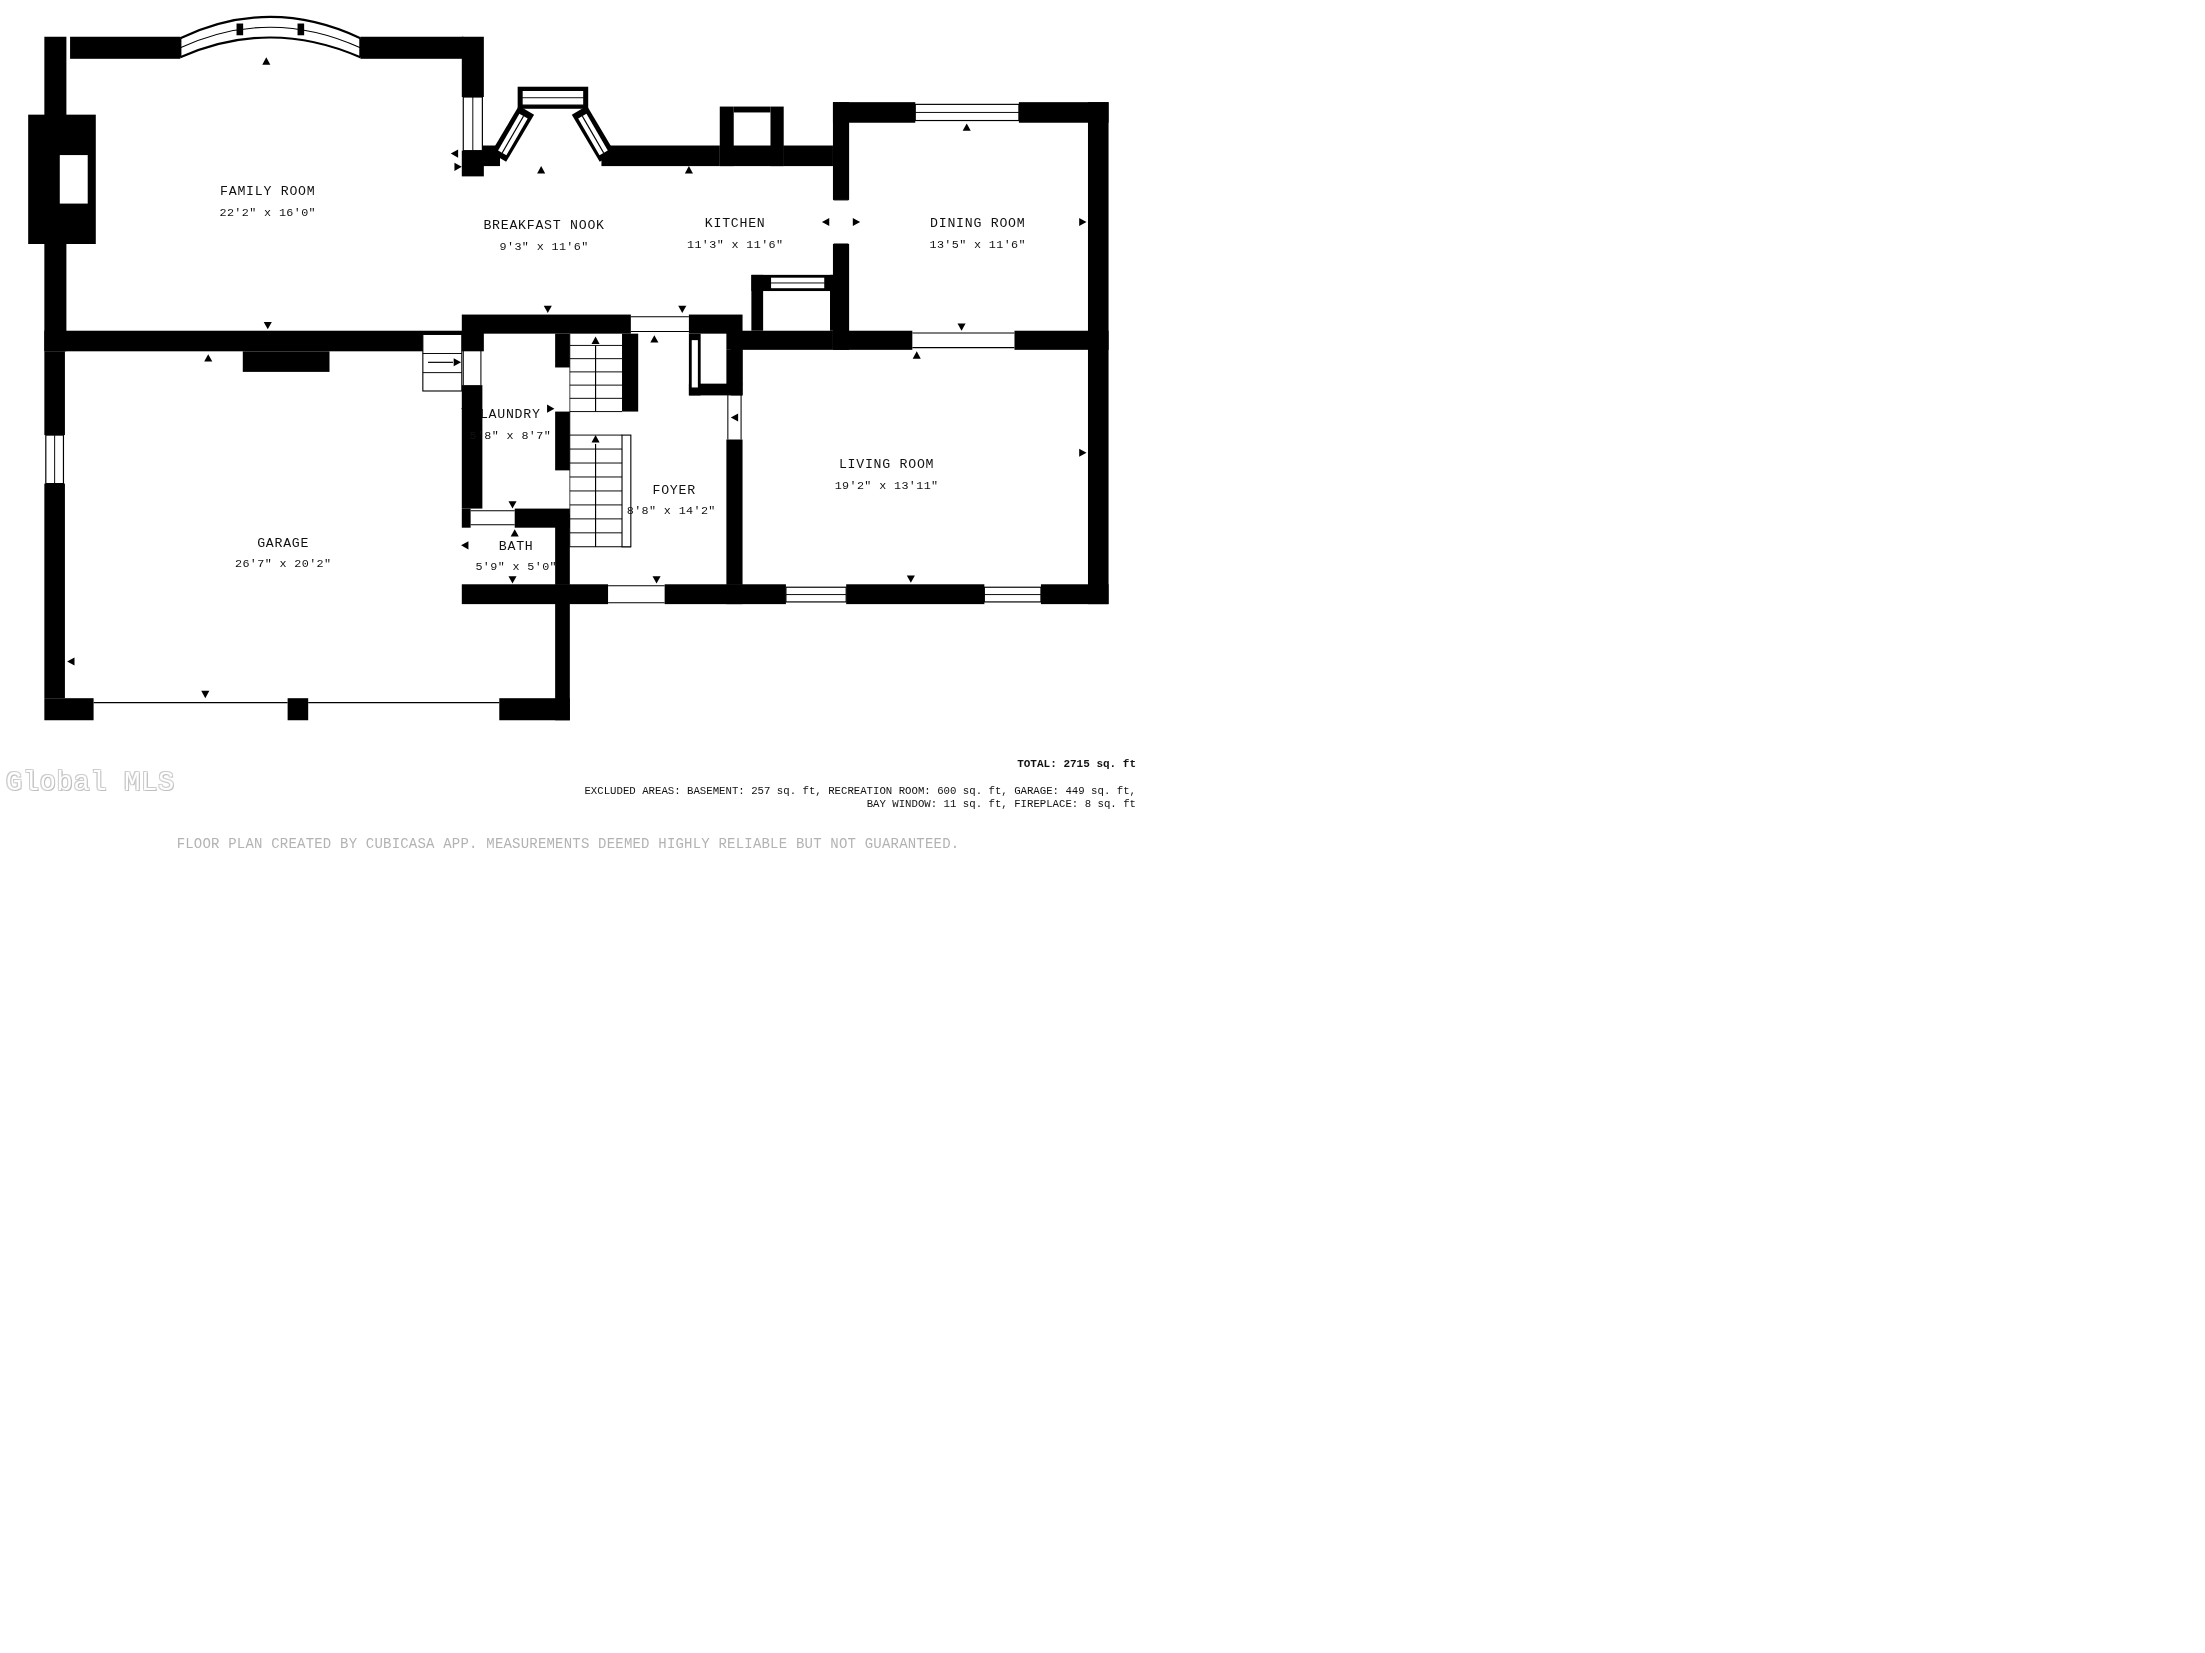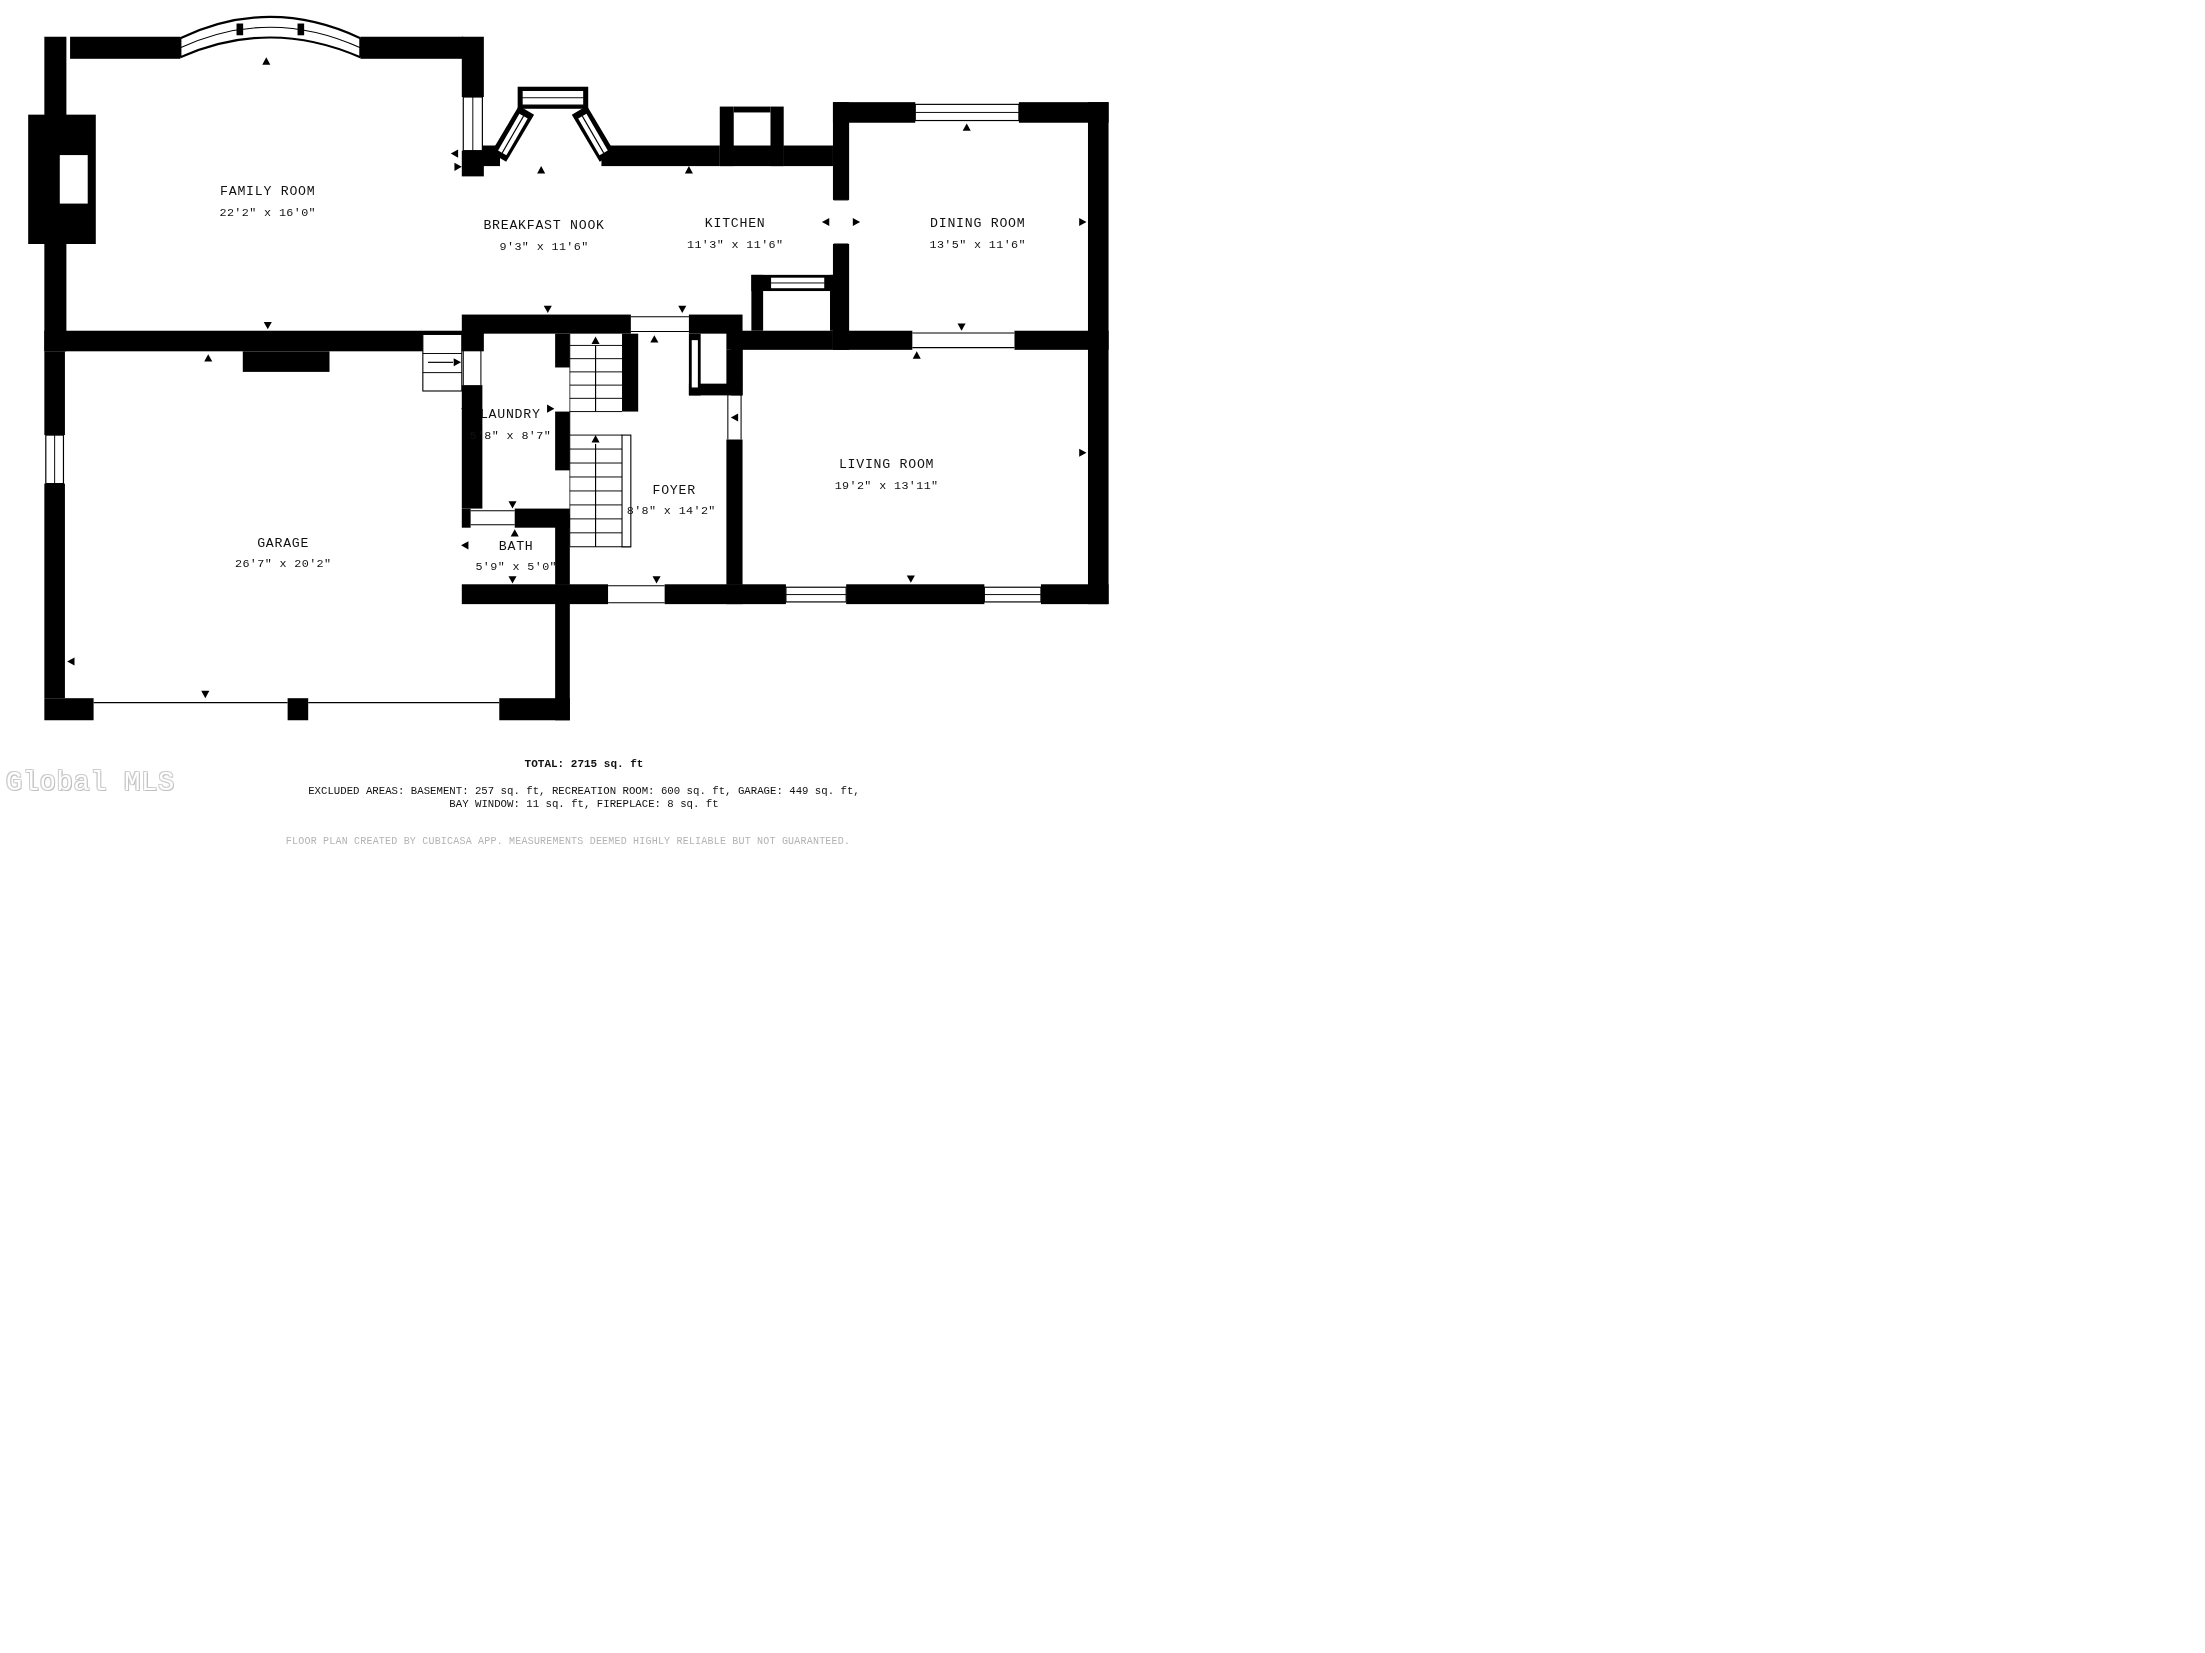--- a/index.html
+++ b/index.html
@@ -4,27 +4,27 @@
 <style>
   html,body{margin:0;padding:0;background:#ffffff;}
   #canvas{
     position:relative;width:1136px;height:852px;background:#ffffff;overflow:hidden;
     font-family:Liberation Mono, monospace;
   }
   svg{position:absolute;left:0;top:0;}
   .room-name{font-size:18px;fill:#111;letter-spacing:1px;}
   .room-dims{font-size:16px;fill:#111;letter-spacing:0.5px;}
   .footer{
-    position:absolute;left:0;width:100%;text-align:center;color:#111;
-    font-size:10.7px;line-height:13.2px;padding-left:16px;
+    position:absolute;left:0;width:100%;text-align:right;color:#111;
+    font-size:10.7px;line-height:13.2px;
   }
   .footer.total{font-weight:bold;font-size:11px;}
   .disclaimer{
     position:absolute;left:0;width:100%;text-align:center;
-    color:#b3b3b3;font-size:10px;letter-spacing:0.2px;
+    color:#b3b3b3;font-size:14px;letter-spacing:0.2px;
   }
   .watermark{
     position:absolute;left:5.9px;top:768px;
     font-size:27px;letter-spacing:0.7px;color:#ffffff;font-weight:normal;
     text-shadow:-1.1px -1.1px 0 #cccccc, 1.1px 1.1px 0 #bfbfbf, 1.1px -1.1px 0 #d6d6d6, -1.1px 1.1px 0 #d6d6d6;
   }
 </style>
 </head>
 <body>
 

